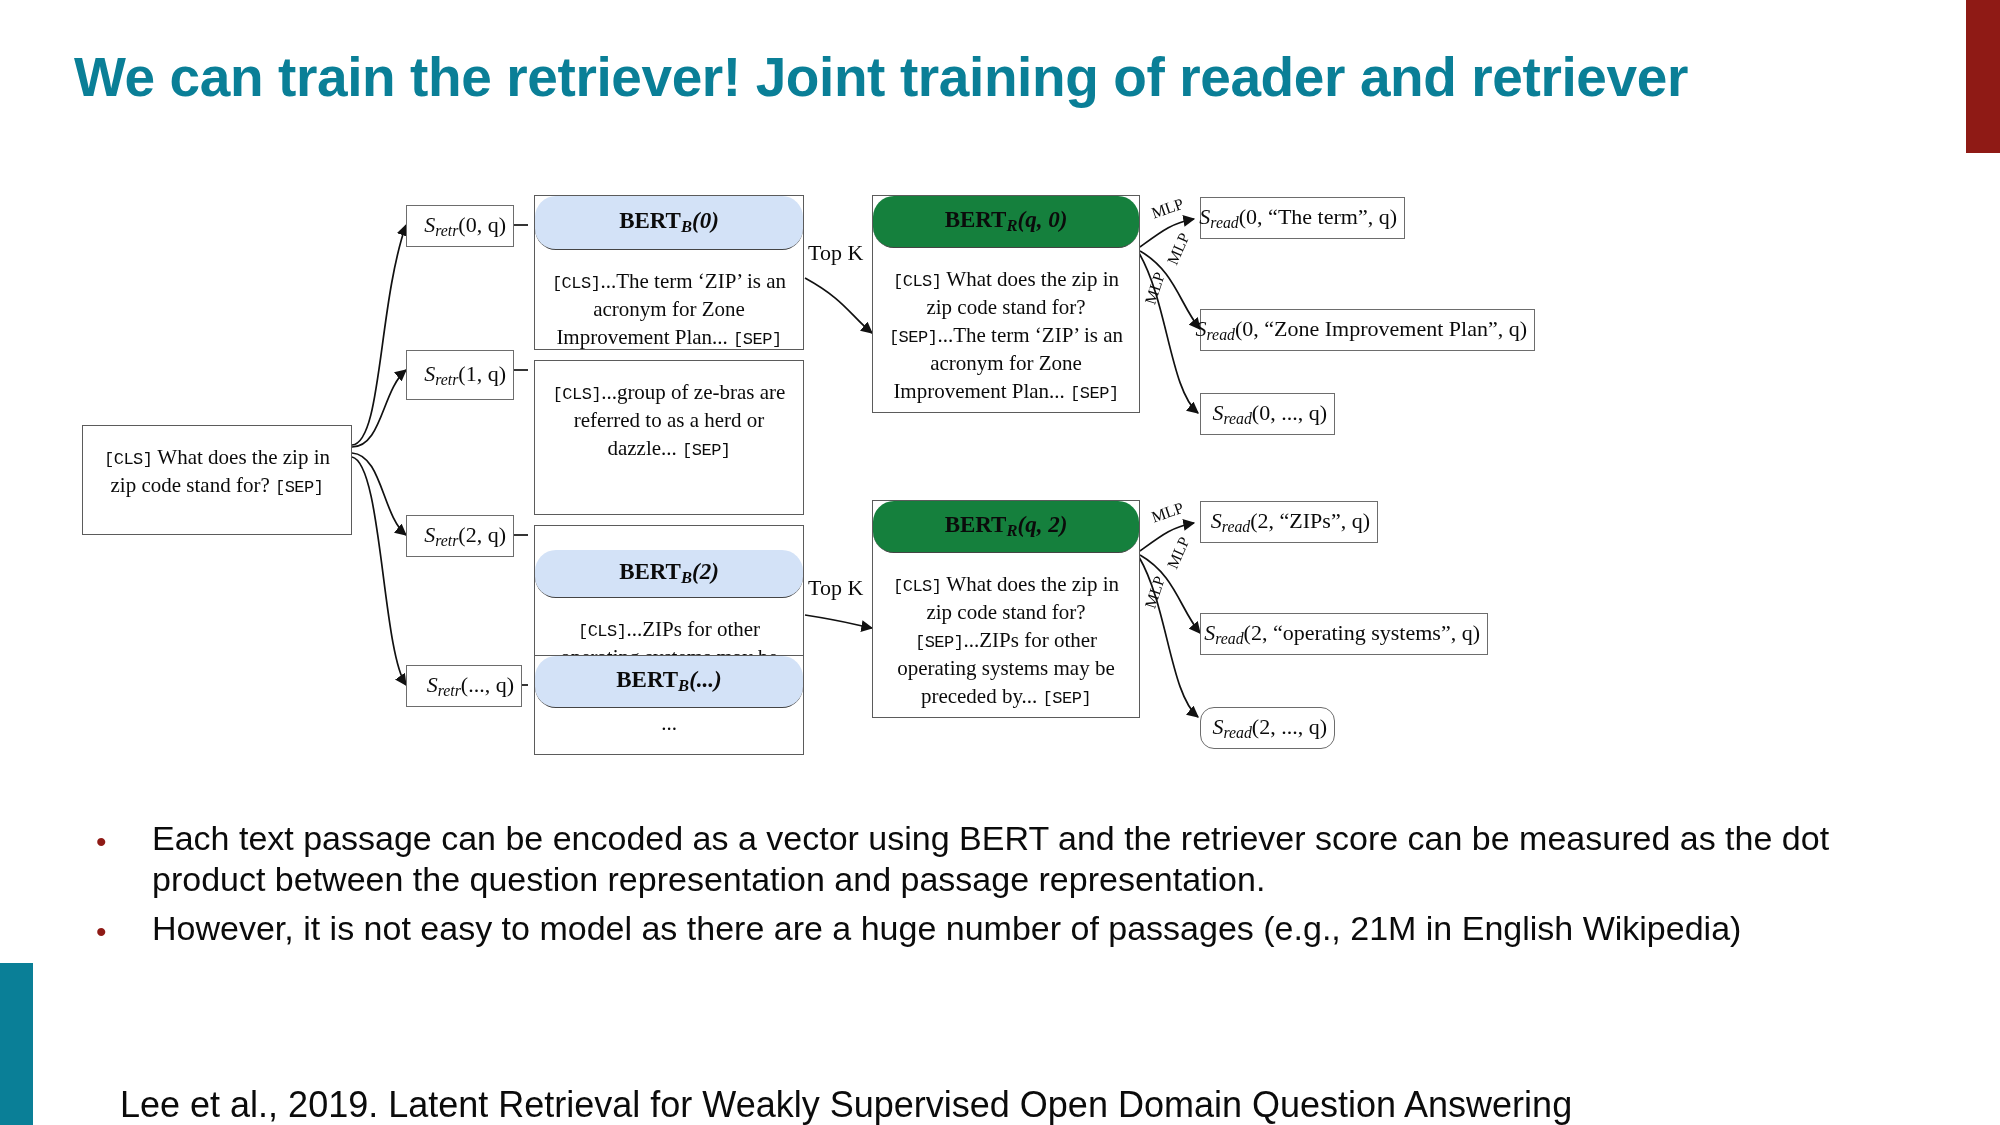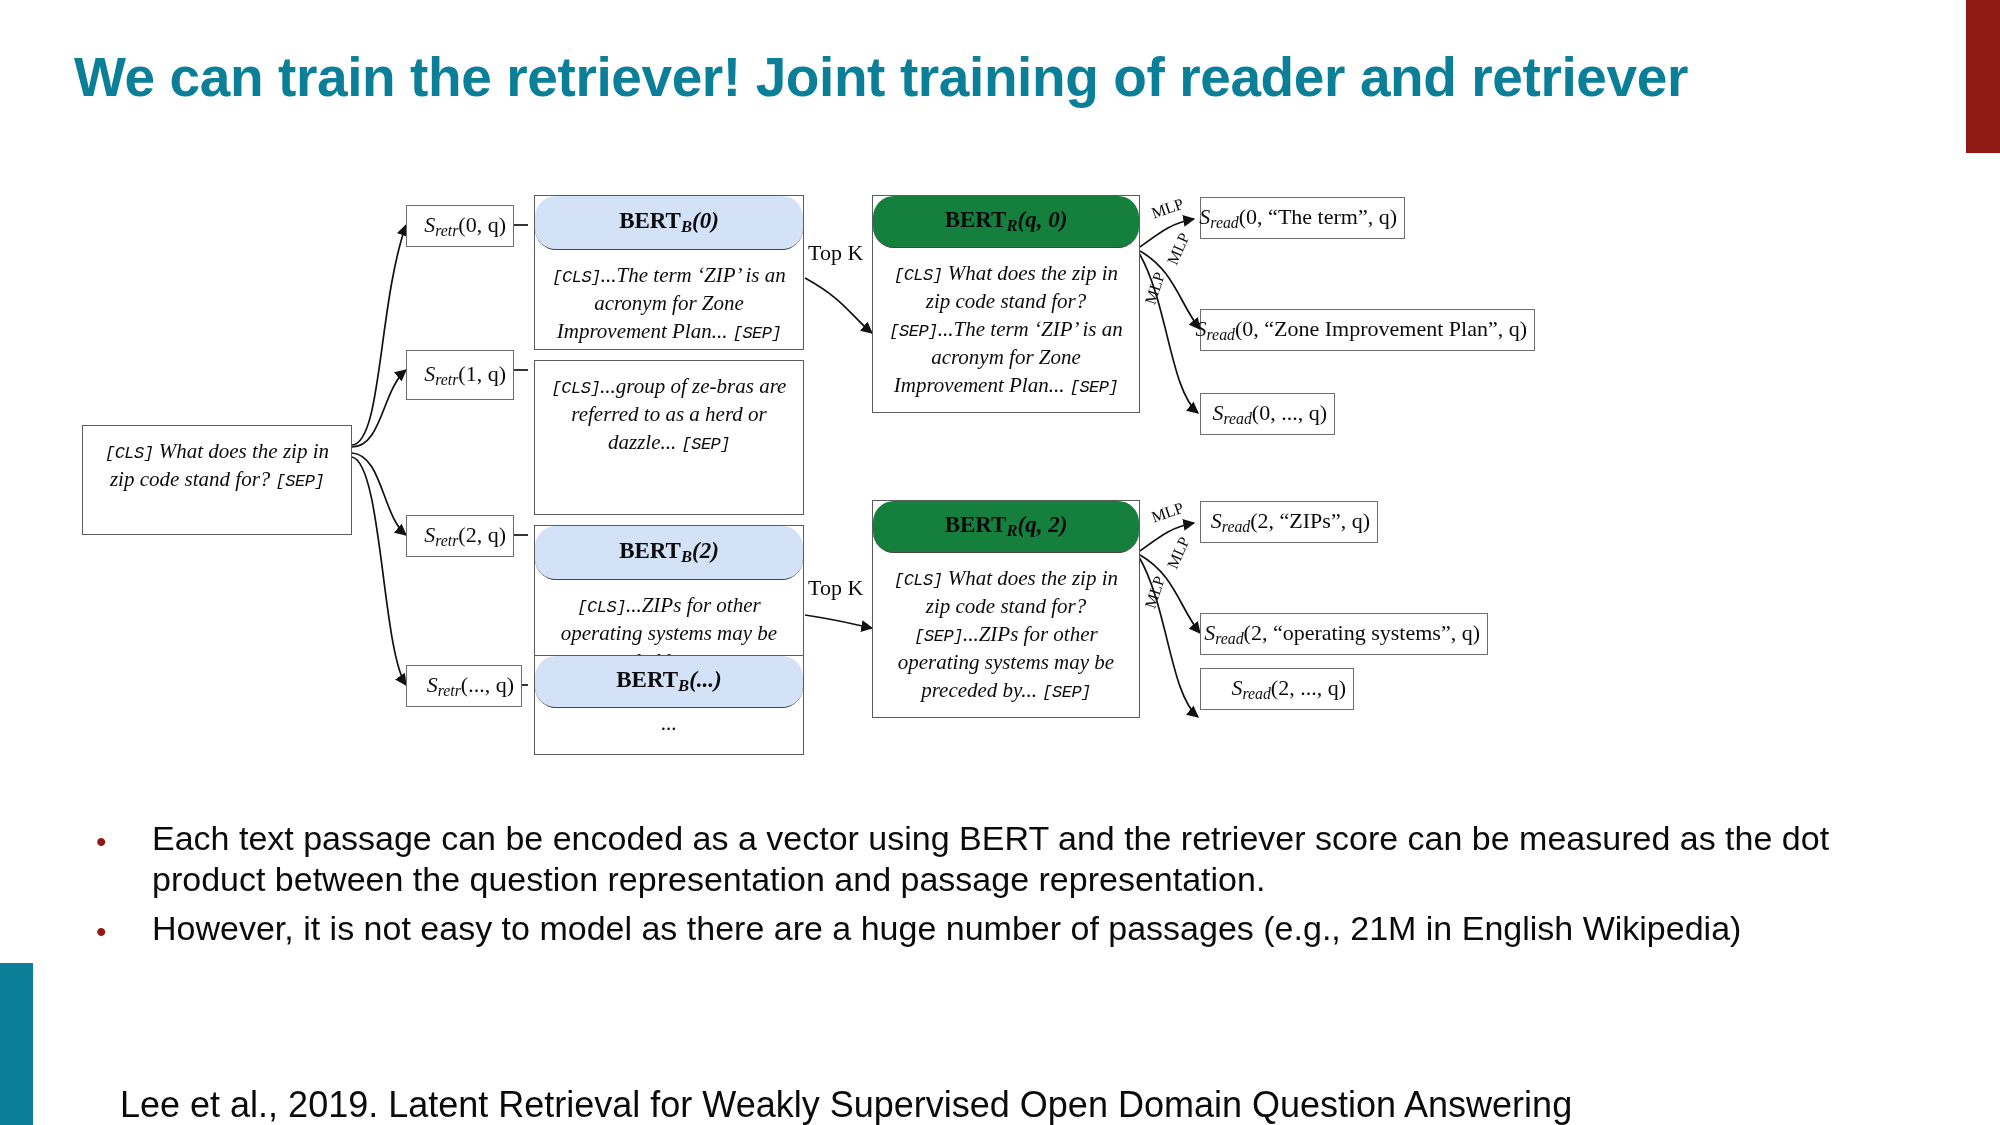--- a/index.html
+++ b/index.html
@@ -83,23 +83,22 @@
     align-items: center;
     justify-content: center;
     border-radius: 21px;
   }
   .node .body {
     font-family: "Liberation Serif", serif;
     font-size: 21px;
     color: #0b0b0b;
     text-align: center;
     line-height: 1.33;
-    padding: 12px 8px 8px 8px;
+    padding: 18px 8px 8px 8px;
     box-sizing: border-box;
-    font-style: italic;
   }
   .hdr.green { background: #cfe9dc; }
   .hdr.blue  { background: #d3e2f7; }
   .hdr.pink  { background: #15803d; }
 
   .mono {
     font-family: "Liberation Mono", monospace;
     font-size: 17px;
     letter-spacing: -0.5px;
   }
@@ -259,21 +258,21 @@
     </div>
   </div>
 
   <div class="node" style="left:534px; top:185px; width:270px; height:155px;">
     <div class="body">
       <span class="mono">[CLS]</span><span>...group of ze-bras are referred to as a herd or dazzle... </span><span class="mono">[SEP]</span>
     </div>
   </div>
 
   <div class="node" style="left:534px; top:350px; width:270px; height:155px;">
-    <div class="hdr blue" style="height:54px;">
+    <div class="hdr blue" style="height:48px;margin-top:24px;">
       <span>
         <span>BERT</span><span class="sub">B</span><span class="it">(2)</span>
       </span>
     </div>
     <div class="body">
       <span class="mono">[CLS]</span><span>...ZIPs for other operating systems may be preceded by... </span><span class="mono">[SEP]</span>
     </div>
   </div>
 
   <div class="node" style="left:534px; top:480px; width:270px; height:100px;">
@@ -338,21 +337,21 @@
   <div class="score" style="left:1200px; top:326px; width:178px; height:42px;">
     <span>
       <span class="s-it">S</span><span class="sub">read</span><span>(2, “ZIPs”, q)</span>
     </span>
   </div>
   <div class="score" style="left:1200px; top:438px; width:288px; height:42px;">
     <span>
       <span class="s-it">S</span><span class="sub">read</span><span>(2, “operating systems”, q)</span>
     </span>
   </div>
-  <div class="score" style="left:1200px; top:493px; width:154px; height:42px;">
+  <div class="score" style="left:1200px; top:532px; width:135px; height:42px;border-radius:14px;">
     <span>
       <span class="s-it">S</span><span class="sub">read</span><span>(2, ..., q)</span>
     </span>
   </div>
 </div>
 
 <div class="bullets">
   <div class="bullet-row">
     <div class="bullet-dot">•</div>
     <div class="bullet-text">Each text passage can be encoded as a vector using BERT and the retriever score can be measured as the dot product between the question representation and passage representation.</div>

